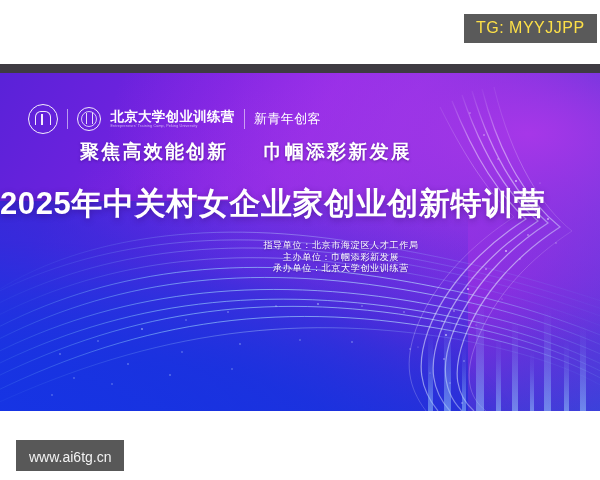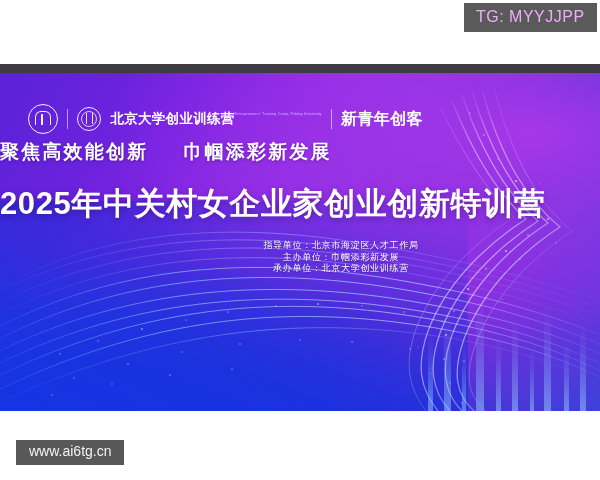--- a/index.html
+++ b/index.html
@@ -11,40 +11,40 @@
     width: 600px;
     height: 480px;
     position: relative;
     overflow: hidden;
     font-family: "Liberation Sans", sans-serif;
   }
 
   
   .tg-badge {
     position: absolute;
-    top: 3px;
+    top: 14px;
     left: 464px;
     background: #5a5a5a;
-    color: #f0abfc;
+    color: #fde047;
     font-size: 16px;
     letter-spacing: 0.5px;
     padding: 6px 12px 7px 12px;
     line-height: 1;
     white-space: nowrap;
   }
 
   
   .watermark {
     position: absolute;
     left: 16px;
     top: 440px;
     background: #585858;
     color: #f2f2f2;
     font-size: 14px;
-    padding: 4px 13px 7px 13px;
+    padding: 10px 13px 7px 13px;
     line-height: 1;
     white-space: nowrap;
   }
 
   
   .dark-strip {
     position: absolute;
     left: 0;
     top: 64px;
     width: 600px;
@@ -162,53 +162,53 @@
     border: 1.2px solid rgba(255,255,255,0.75);
   }
   .pku-seal::after {
     content: "";
     position: absolute;
     left: 7.5px; top: 5px;
     width: 5px; height: 11px;
     border-left: 1.2px solid rgba(255,255,255,0.85);
     border-right: 1.2px solid rgba(255,255,255,0.85);
   }
-  .pku-text { display: flex; flex-direction: row; justify-content: flex-end; }
+  .pku-text { display: flex; flex-direction: column; justify-content: flex-end; }
   .pku-cn {
     color: #ffffff;
     font-size: 13.5px;
     font-weight: bold;
     line-height: 1.05;
     letter-spacing: 0.3px;
     white-space: nowrap;
   }
   .pku-en {
     color: rgba(255,255,255,0.62);
     font-size: 3.6px;
     line-height: 1.2;
     letter-spacing: 0.2px;
     white-space: nowrap;
     transform: scale(1);
   }
   .maker-tag {
     color: #ffffff;
-    font-size: 16px;
-    font-weight: bold;
+    font-size: 13px;
+    font-weight: normal;
     letter-spacing: 0.4px;
     white-space: nowrap;
     text-align: right;
   }
 
   
   .headline-block {
     position: absolute;
     left: 0;
     top: 68px;
     width: 492px;
-    text-align: left;
+    text-align: center;
   }
   .subtitle {
     color: #ffffff;
     font-size: 19px;
     font-weight: bold;
     letter-spacing: 2.2px;
     line-height: 1.2;
     text-shadow: 0 1px 3px rgba(40,0,90,0.45);
     white-space: nowrap;
   }

